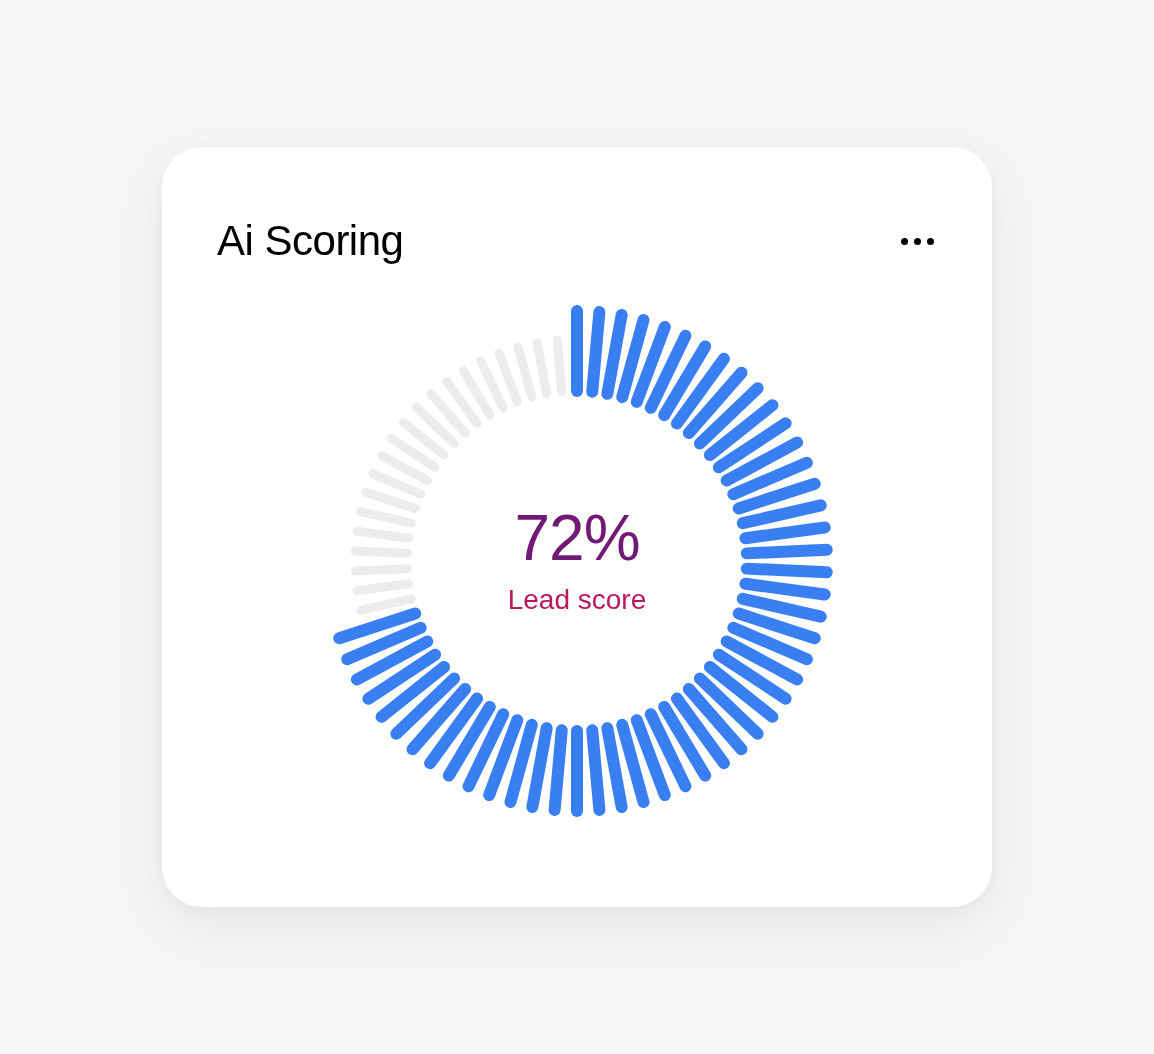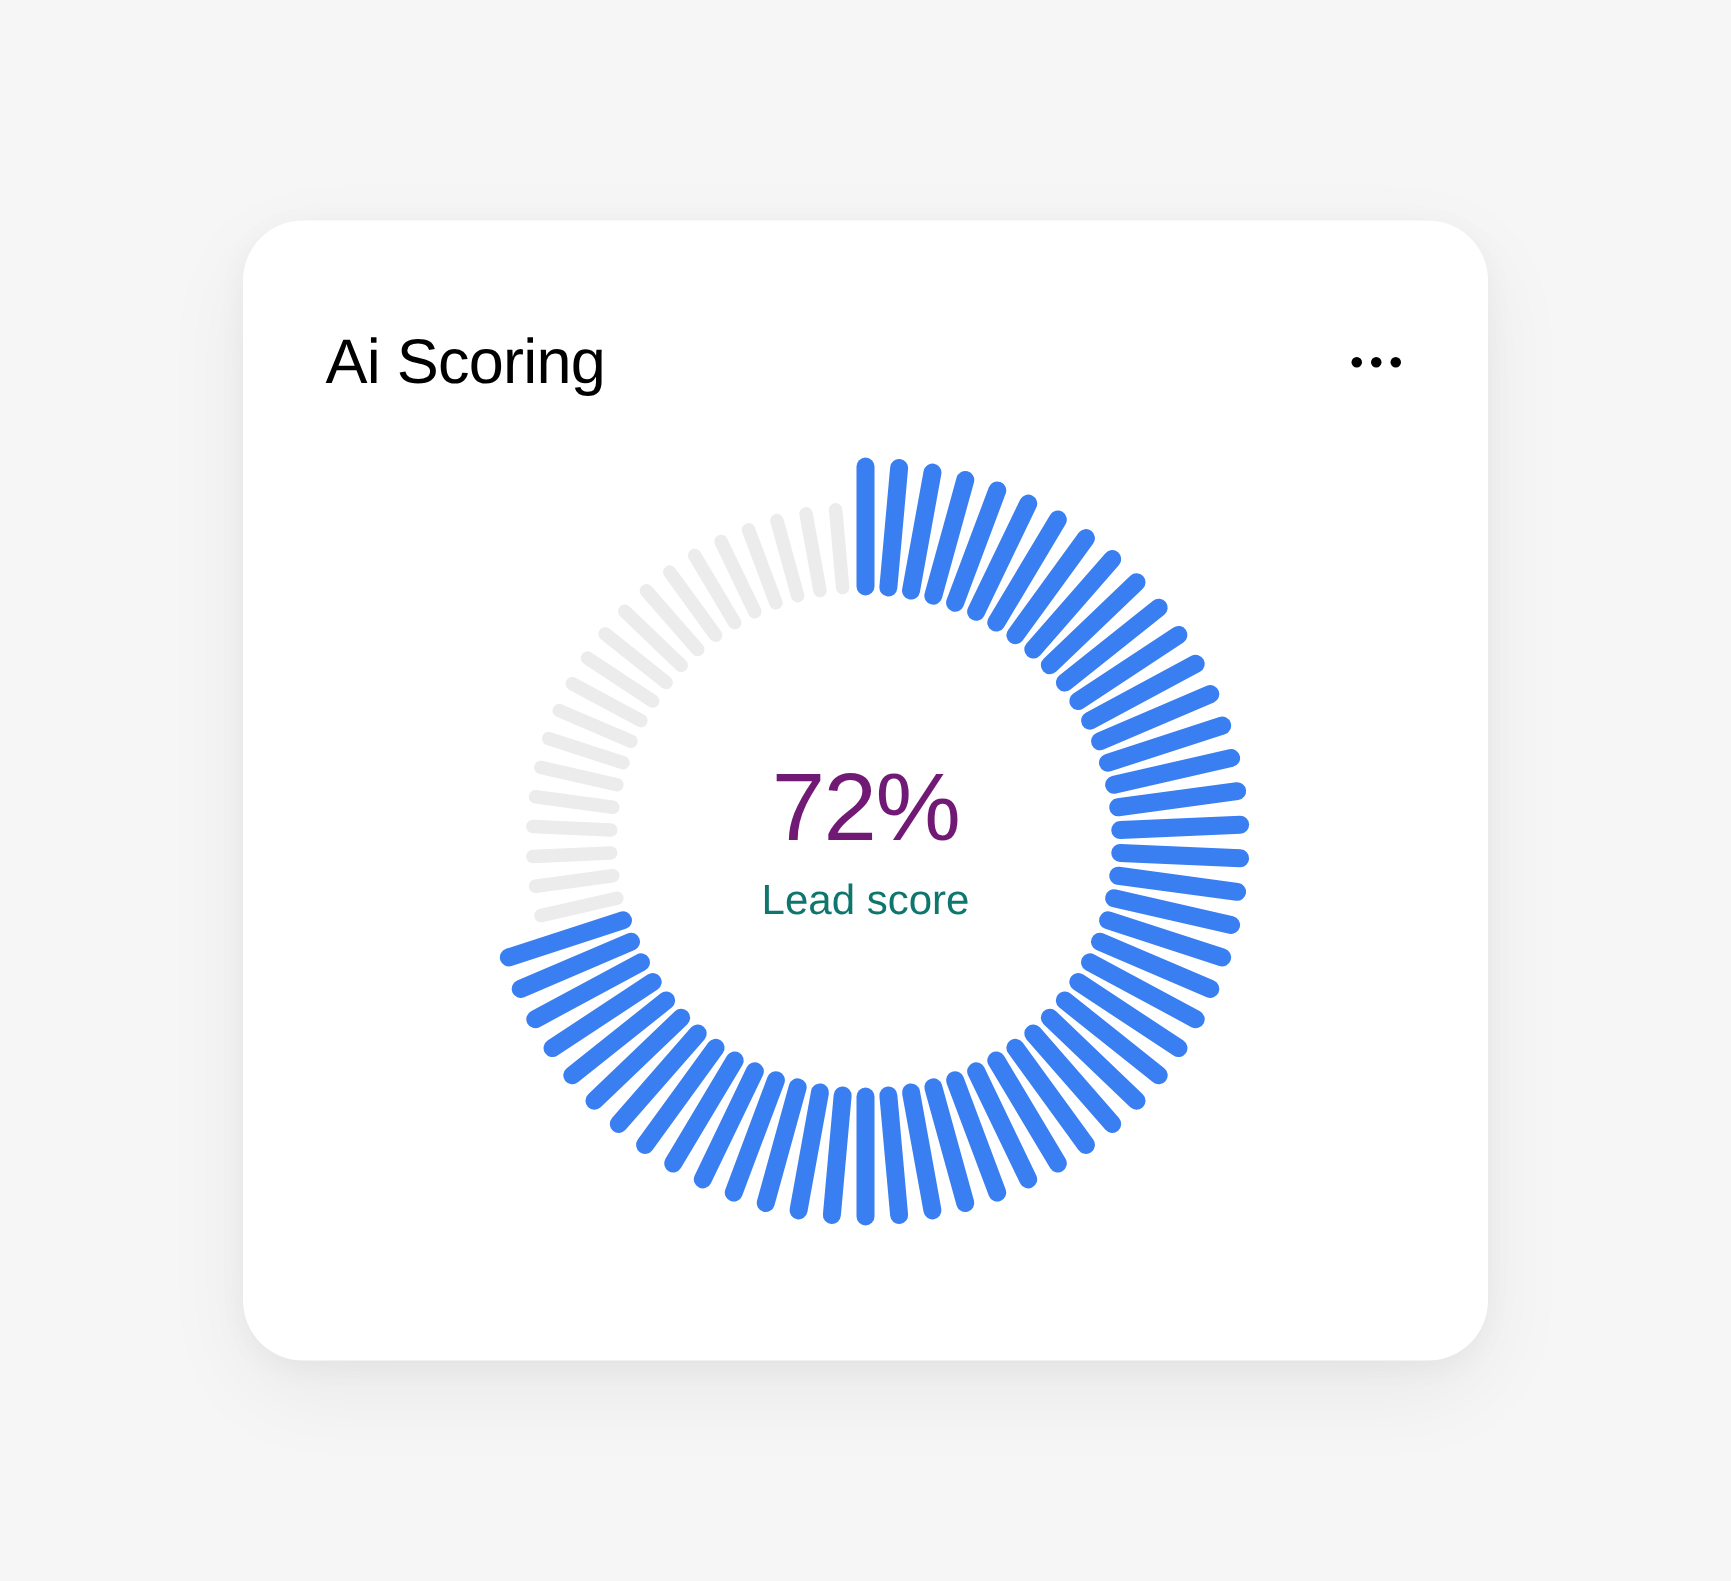--- a/index.html
+++ b/index.html
@@ -85,21 +85,21 @@
       font-size: 64px;
       font-weight: 400;
       color: #701a75;
       letter-spacing: -1px;
       line-height: 1;
     }
     .gauge-label {
       margin-top: 14px;
       font-size: 28px;
       font-weight: 400;
-      color: #0f766e;
+      color: #be185d;
     }
   </style>
 </head>
 <body>
 
 <div class="card">
   <div class="card-header">
     <h1 class="card-title">Ai Scoring</h1>
     <div class="more-button">
       <div class="more-dots">

